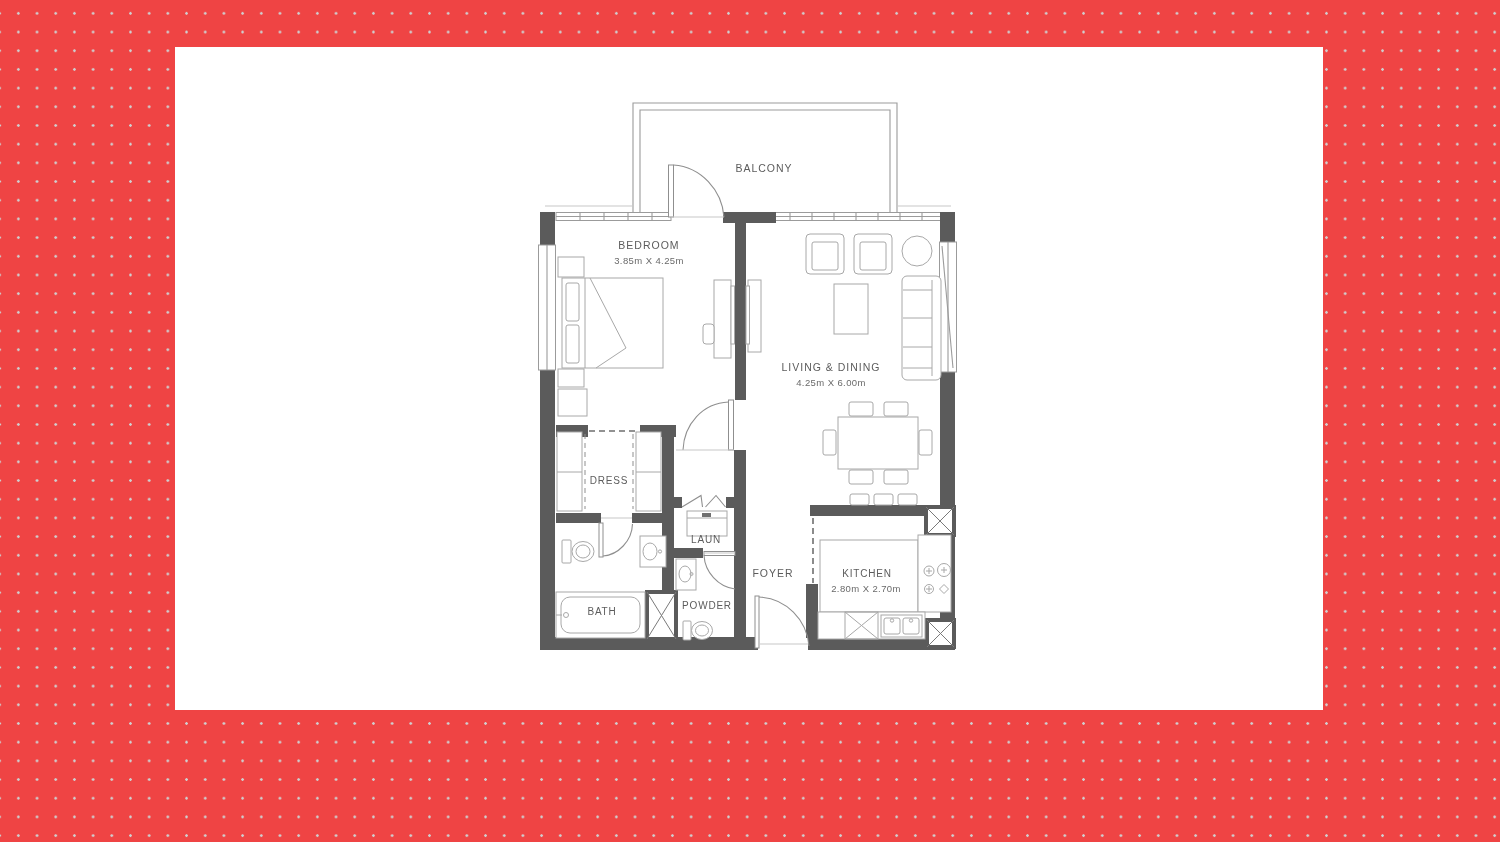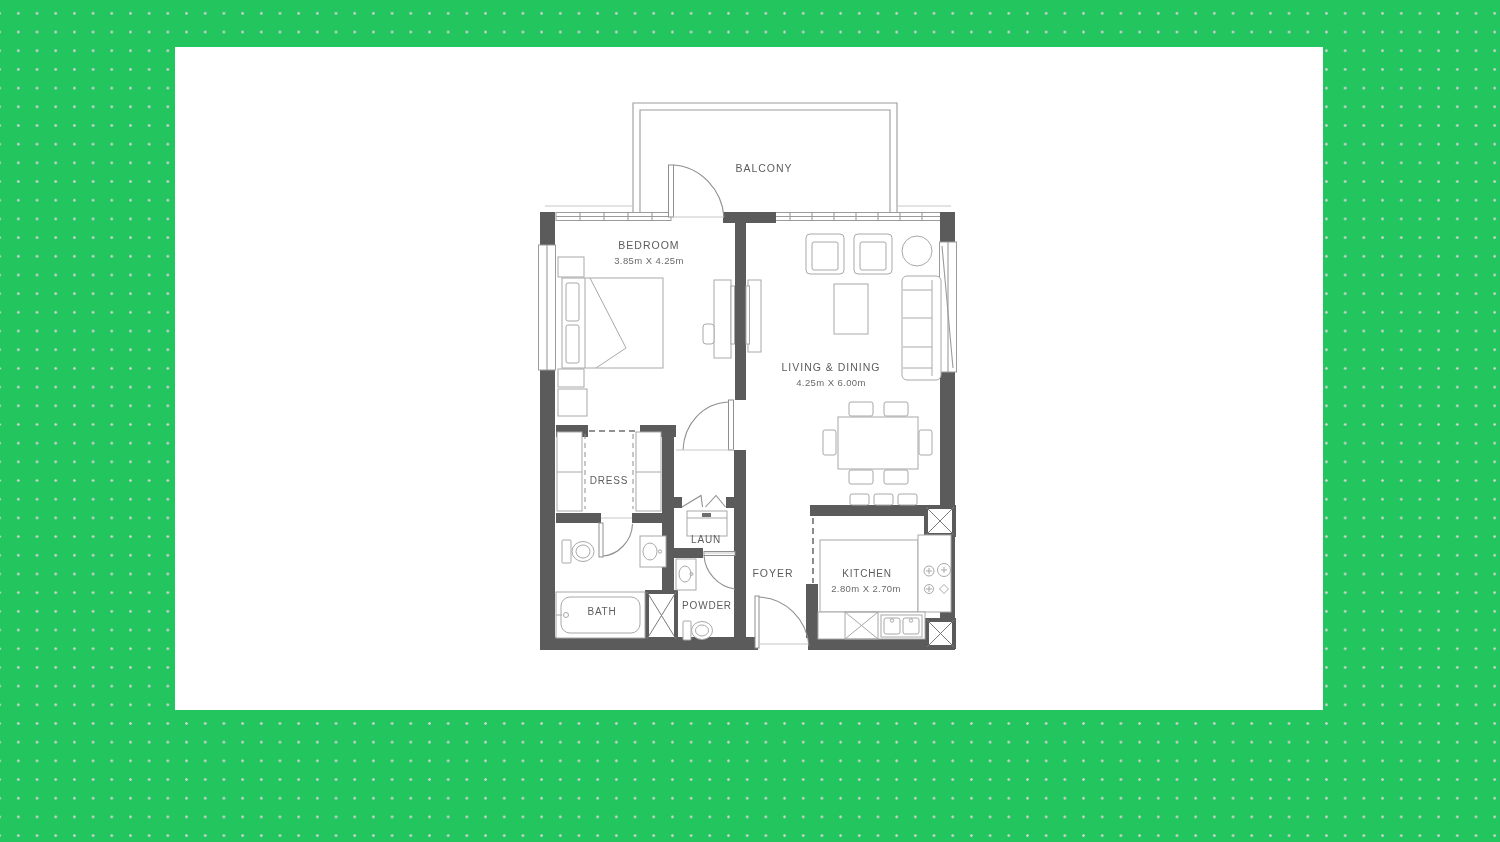--- a/index.html
+++ b/index.html
@@ -1,17 +1,17 @@
 <!DOCTYPE html>
 <html><head>
 <meta charset="utf-8">
 <style>
   html,body{margin:0;padding:0;background:#ffffff;}
   #screen{position:relative;width:1500px;height:842px;overflow:hidden;
-          font-family:"Liberation Sans",sans-serif;background:#22c55e;}
+          font-family:"Liberation Sans",sans-serif;background:#ef4444;}
   
   #dots{position:absolute;inset:0;
         background-image:radial-gradient(circle,#cfcfcf 1.15px,rgba(0,0,0,0) 1.5px);
         background-size:18.7px 18.7px;background-position:9px 4px;}
   #canvas{position:absolute;left:175px;top:47px;width:1148px;height:663px;background:#ffffff;}
   svg{position:absolute;left:0;top:0;}
   .wall{fill:#5b5b5b;stroke:none;}
   .thin{stroke:#9b9b9b;stroke-width:1.1;fill:none;}
   .win{stroke:#9b9b9b;stroke-width:1;fill:#ffffff;}
   .furn{stroke:#a8a8a8;stroke-width:1;fill:#ffffff;}

